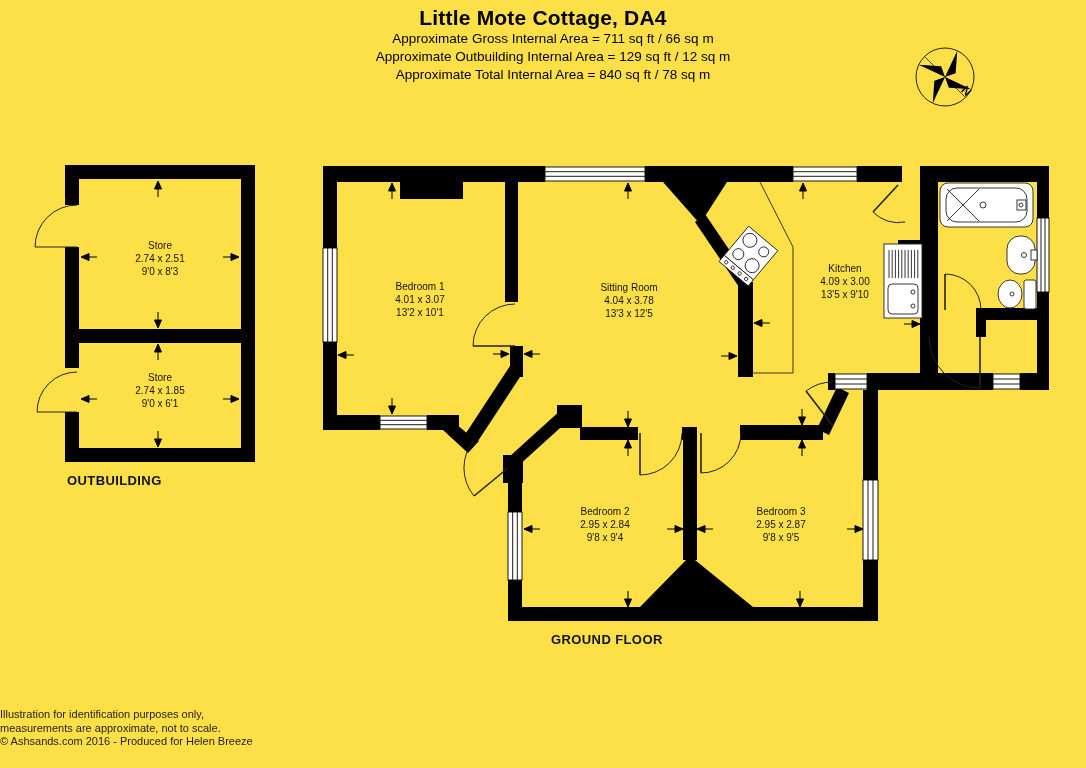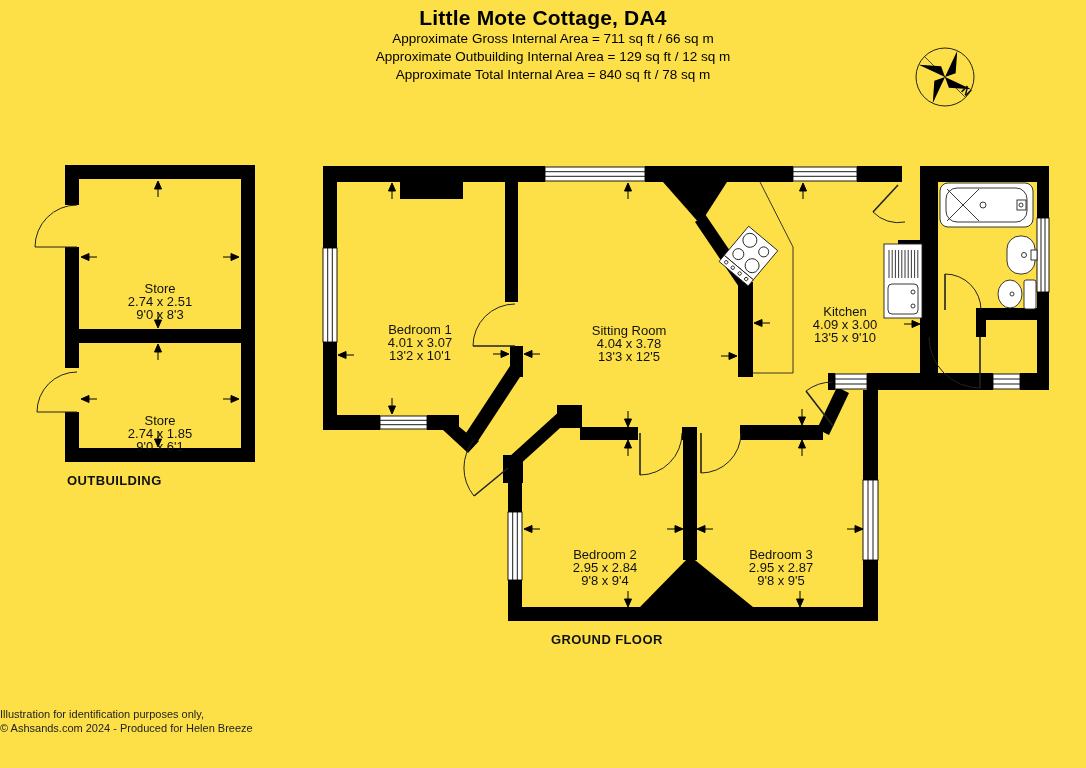--- a/index.html
+++ b/index.html
@@ -3,21 +3,21 @@
 <meta charset="utf-8">
 <style>
   html,body{margin:0;padding:0;background:#fff;}
   .canvas{position:relative;width:1086px;height:768px;background:#fde047;overflow:hidden;
           font-family:"Liberation Sans", sans-serif;color:#000;}
   svg{position:absolute;left:0;top:0;}
   .hdr{position:absolute;left:0;top:6px;width:100%;text-align:center;}
   .hdr .title{font-size:21px;font-weight:bold;letter-spacing:.2px;}
   .hdr .sub{font-size:13.5px;line-height:18px;margin-left:20px;}
   .room-label{position:absolute;transform:translate(-50%,-50%);text-align:center;
-              font-size:13px;line-height:13px;white-space:nowrap;color:#111;margin-top:43px;}
+              font-size:10px;line-height:13px;white-space:nowrap;color:#111;}
   .zone-label{position:absolute;font-size:13px;font-weight:bold;letter-spacing:.4px;color:#111;}
   .footer{position:absolute;left:0;top:708px;width:100%;text-align:left;
           font-size:11px;line-height:13.5px;color:#222;}
   .north{position:absolute;left:962px;top:84px;font-size:12px;font-weight:bold;
          transform:rotate(45deg);color:#111;}
 </style>
 </head>
 <body>
 
 <div class="canvas">
@@ -353,15 +353,16 @@
     <div>Bedroom 3</div>
     <div>2.95 x 2.87</div>
     <div>9'8 x 9'5</div>
   </div>
 
   <div class="zone-label" style="left:67px;top:473px;">OUTBUILDING</div>
   <div class="zone-label" style="left:507px;top:632px;margin-left:44px;">GROUND FLOOR</div>
 
   <div class="footer">
     <div>Illustration for identification purposes only,</div>
-    <div>© Ashsands.com 2024 - Produced for Helen Breeze</div>
+    <div>measurements are approximate, not to scale.</div>
+    <div>© Ashsands.com 2016 - Produced for Helen Breeze</div>
   </div>
 </div>
 
 </body></html>

